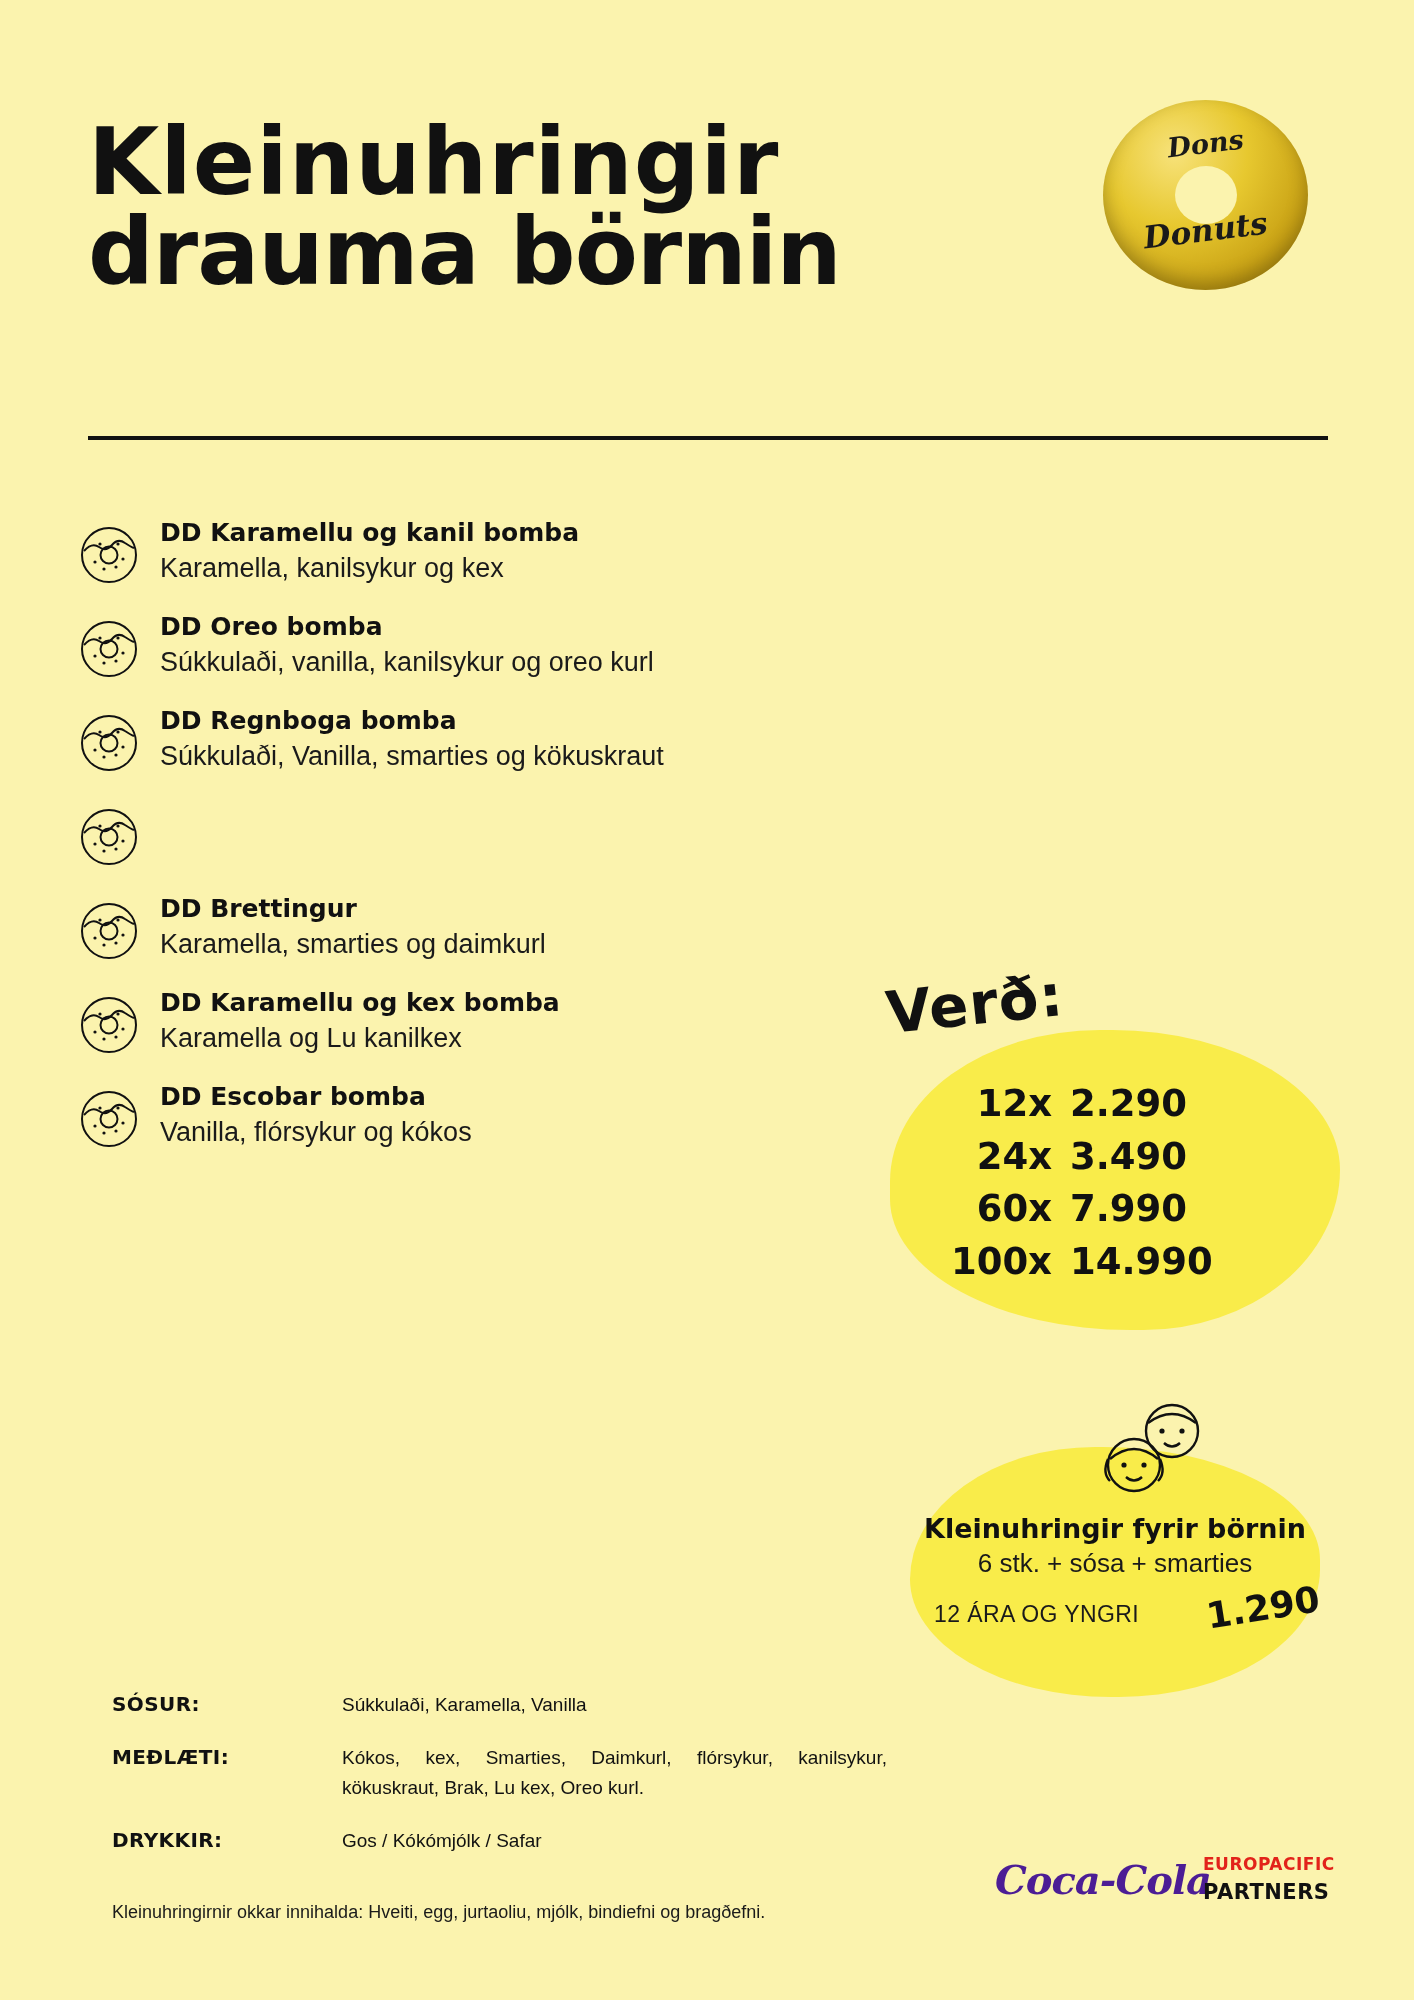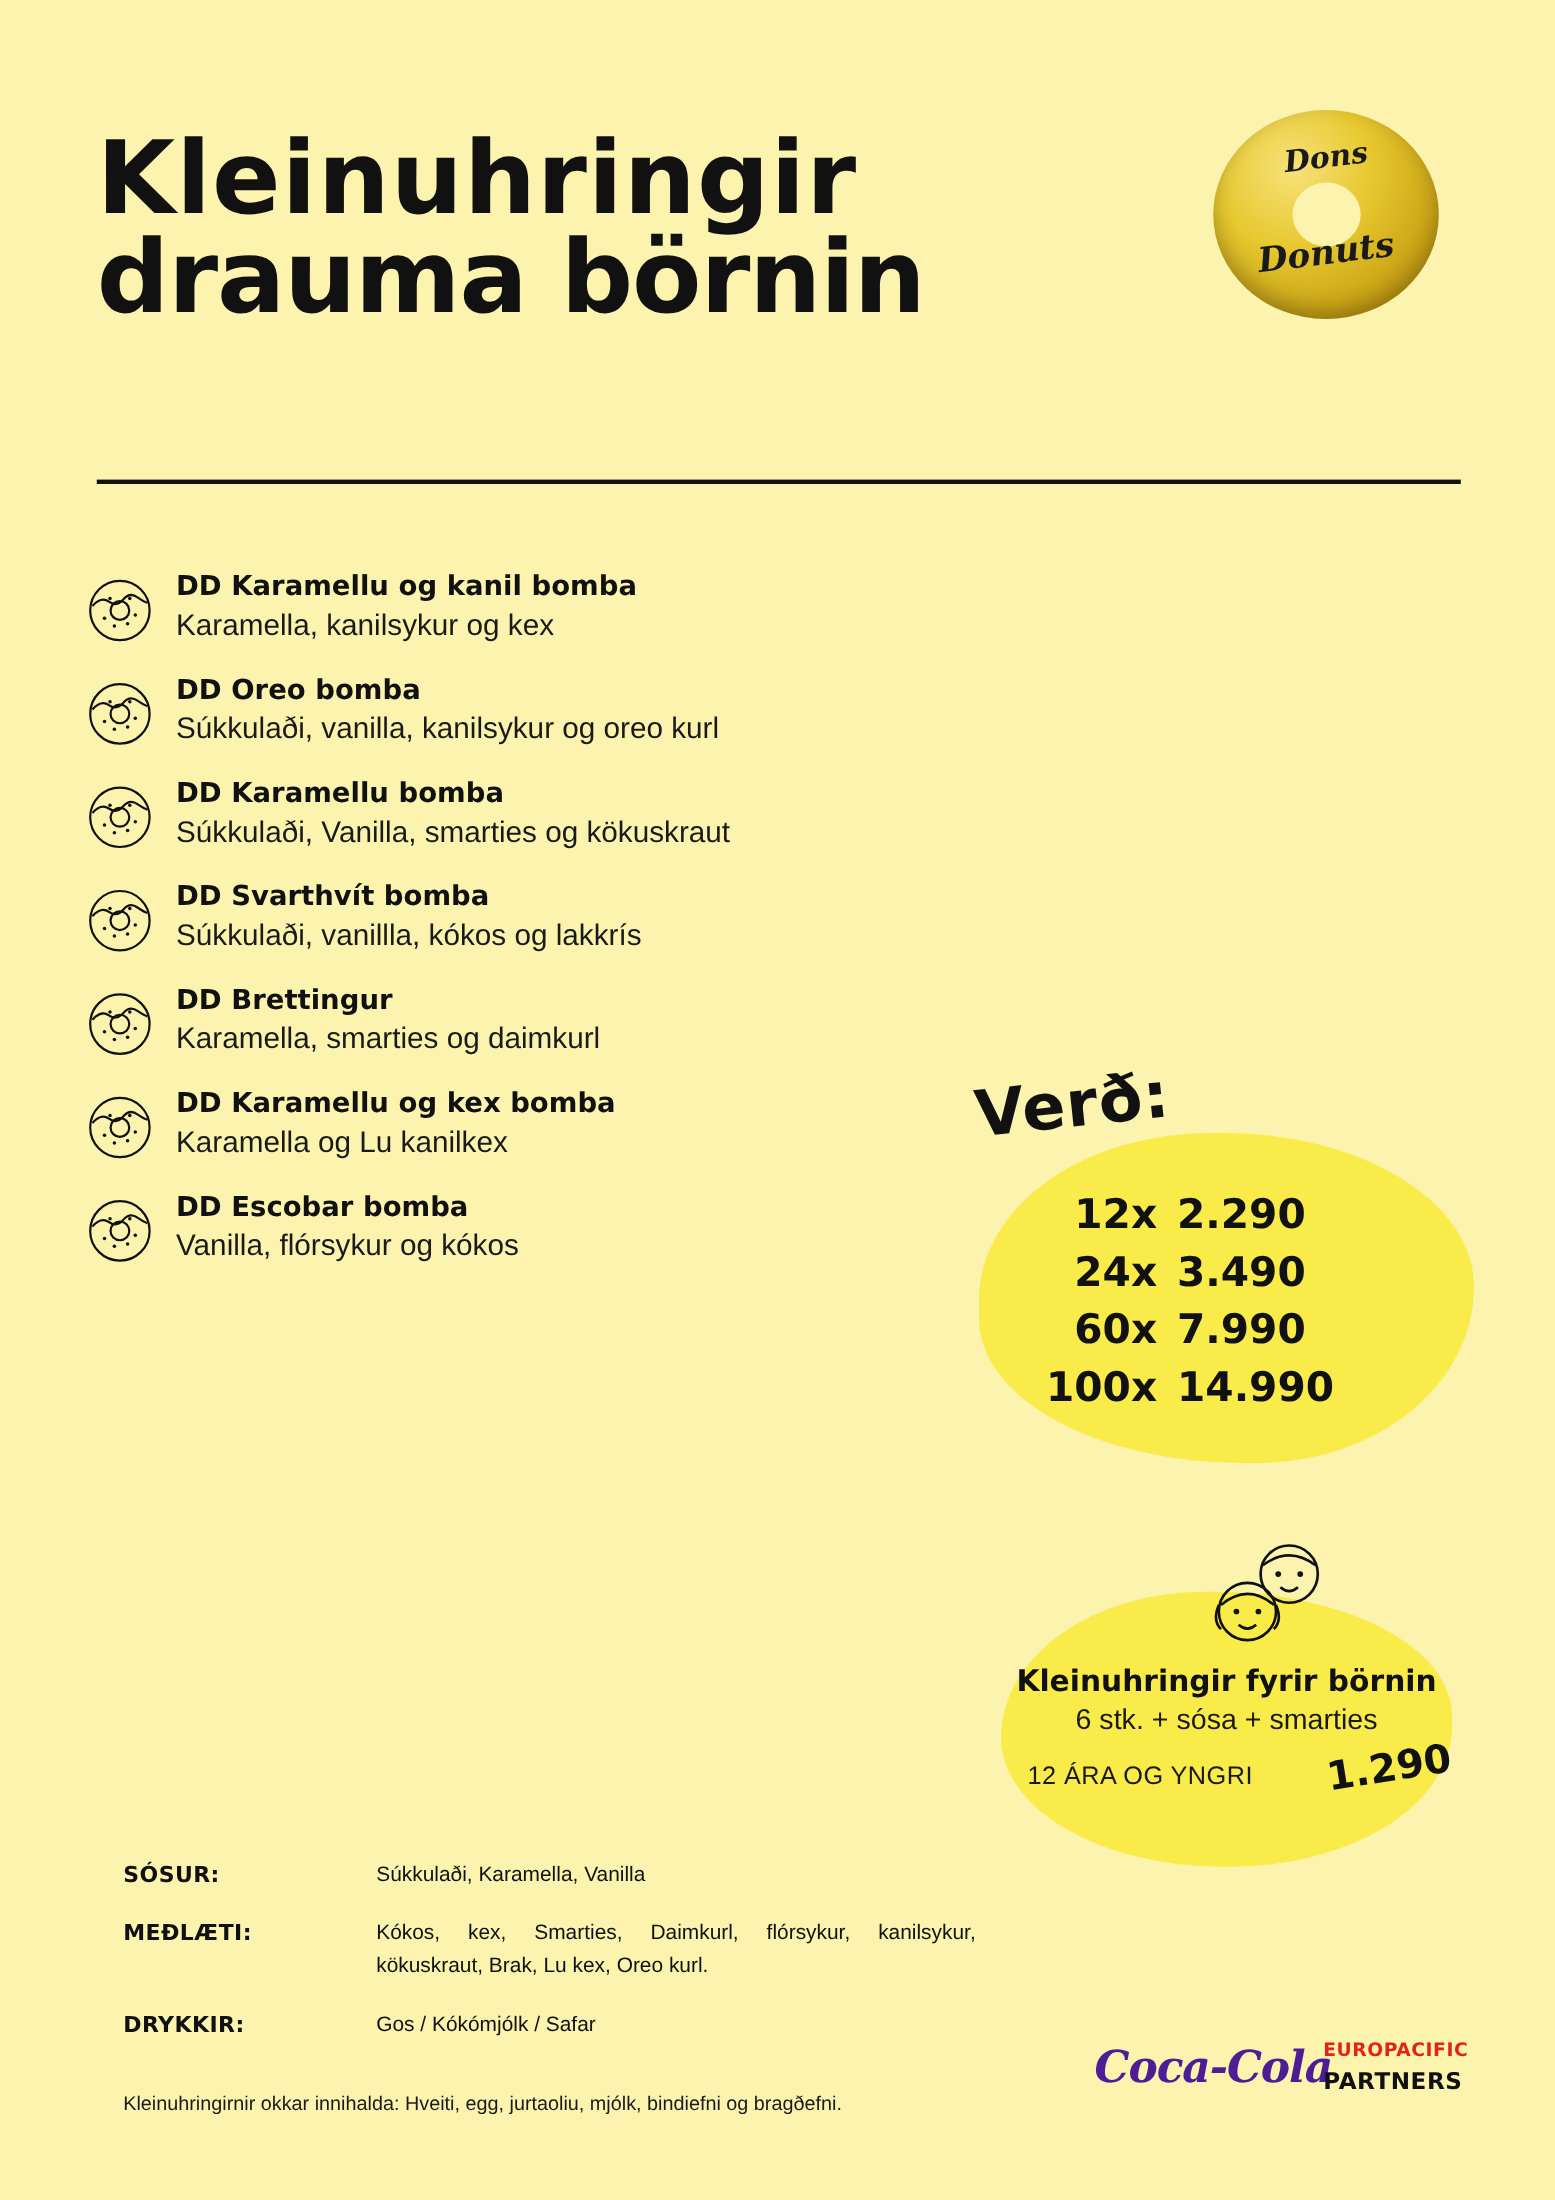--- a/index.html
+++ b/index.html
@@ -368,43 +368,39 @@
         <path d="M6 27 q8 -9 15 -4 q7 5 13 -2 q6 -7 13 -2 q6 4 9 5" fill="none" stroke="#111" stroke-width="2"></path>
         <circle cx="17" cy="38" r="1.6" fill="#111"></circle>
           <circle cx="26" cy="45" r="1.6" fill="#111"></circle>
         <circle cx="38" cy="43" r="1.6" fill="#111"></circle>
           <circle cx="45" cy="35" r="1.6" fill="#111"></circle>
         <circle cx="22" cy="20" r="1.6" fill="#111"></circle>
           <circle cx="40" cy="20" r="1.6" fill="#111"></circle>
       </svg>
     </span>
     <div class="item-text">
-      <div class="item-name">DD Karamellu bomba</div>
+      <div class="item-name">DD Regnboga bomba</div>
       <div class="item-desc">Súkkulaði, Vanilla, smarties og kökuskraut</div>
     </div>
   </div>
 
   <div class="menu-item">
     <span class="donut-icon">
       <svg viewBox="0 0 62 62" width="62" height="62">
         <circle cx="31" cy="31" r="27" fill="none" stroke="#111" stroke-width="2"></circle>
         <circle cx="31" cy="31" r="8.5" fill="none" stroke="#111" stroke-width="2"></circle>
         <path d="M6 27 q8 -9 15 -4 q7 5 13 -2 q6 -7 13 -2 q6 4 9 5" fill="none" stroke="#111" stroke-width="2"></path>
         <circle cx="17" cy="38" r="1.6" fill="#111"></circle>
           <circle cx="26" cy="45" r="1.6" fill="#111"></circle>
         <circle cx="38" cy="43" r="1.6" fill="#111"></circle>
           <circle cx="45" cy="35" r="1.6" fill="#111"></circle>
         <circle cx="22" cy="20" r="1.6" fill="#111"></circle>
           <circle cx="40" cy="20" r="1.6" fill="#111"></circle>
       </svg>
     </span>
-    <div class="item-text">
-      <div class="item-name">DD Svarthvít bomba</div>
-      <div class="item-desc">Súkkulaði, vanillla, kókos og lakkrís</div>
-    </div>
   </div>
 
   <div class="menu-item">
     <span class="donut-icon">
       <svg viewBox="0 0 62 62" width="62" height="62">
         <circle cx="31" cy="31" r="27" fill="none" stroke="#111" stroke-width="2"></circle>
         <circle cx="31" cy="31" r="8.5" fill="none" stroke="#111" stroke-width="2"></circle>
         <path d="M6 27 q8 -9 15 -4 q7 5 13 -2 q6 -7 13 -2 q6 4 9 5" fill="none" stroke="#111" stroke-width="2"></path>
         <circle cx="17" cy="38" r="1.6" fill="#111"></circle>
           <circle cx="26" cy="45" r="1.6" fill="#111"></circle>

